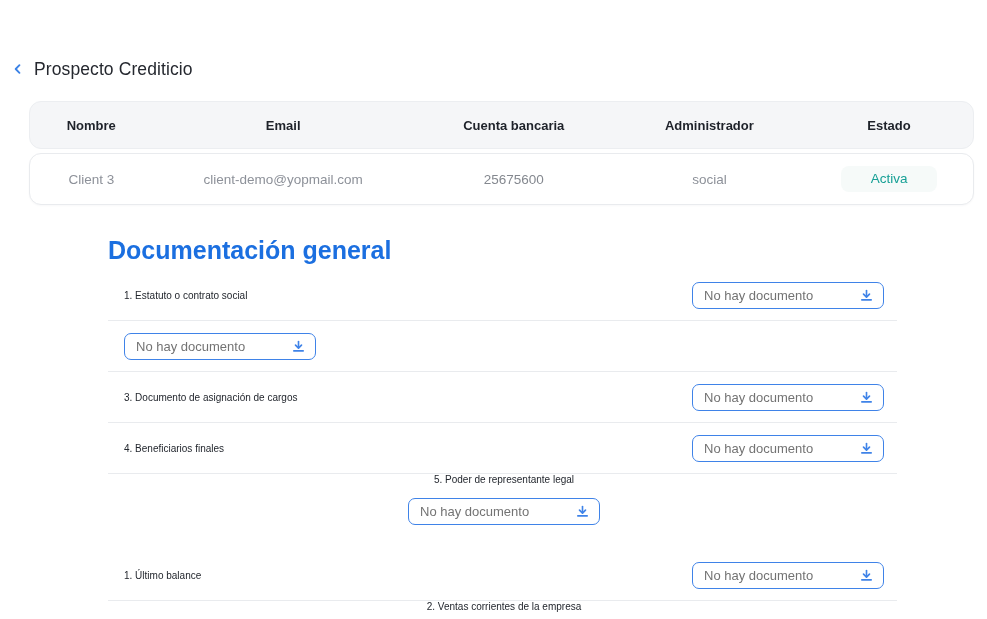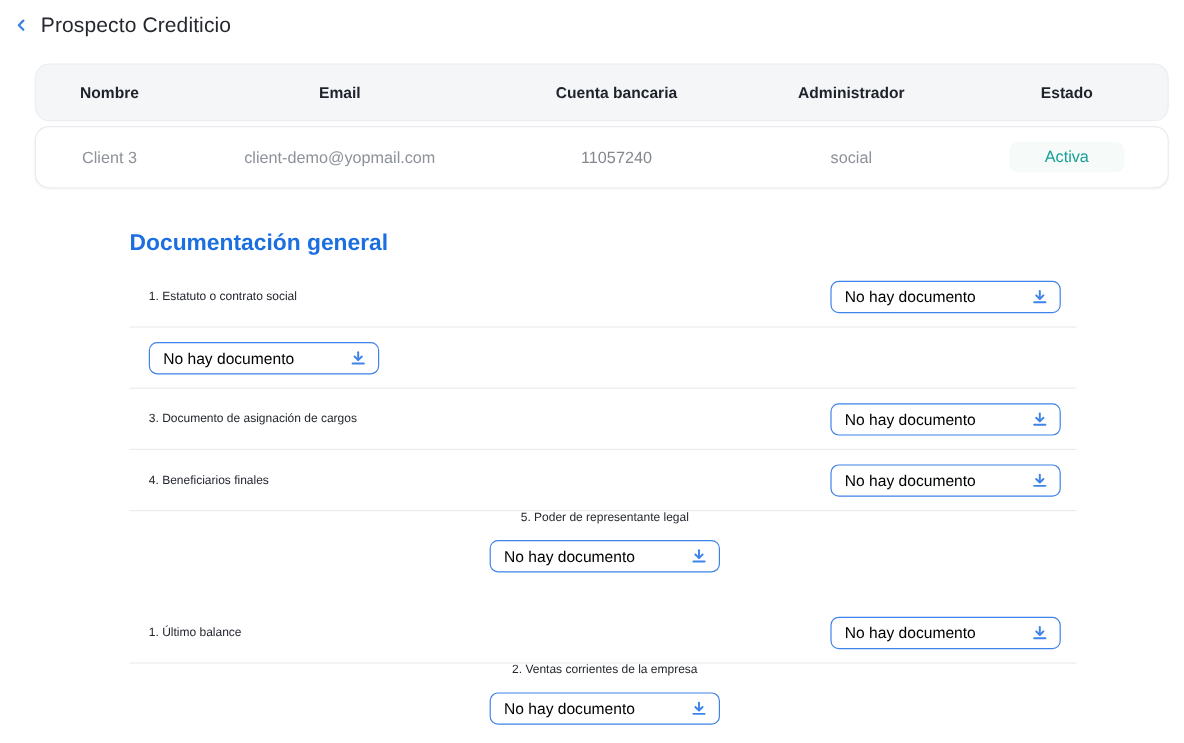--- a/index.html
+++ b/index.html
@@ -9,20 +9,21 @@
     font-family: "Liberation Sans", sans-serif;
     overflow: hidden;
   }
 
   
   .back-header {
     display: flex;
     align-items: flex-start;
     gap: 9px;
     padding: 11px 0 0 10px;
+    margin-top: 48px;
   }
   .back-chevron {
     display: inline-flex;
     align-items: center;
     justify-content: center;
     width: 15px; height: 20px;
     cursor: pointer;
   }
   .page-title {
     font-size: 17.5px;
@@ -74,21 +75,21 @@
     background: #f6faf9;
     color: #17a096;
     font-size: 13.5px;
     border-radius: 8px;
   }
 
   
   .sections { margin: 34px 90px 0 108px; width: 789px; }
   .doc-section + .doc-section { margin-top: 25px; }
   .section-title {
-    font-size: 19px;
+    font-size: 25px;
     font-weight: 600;
     color: #1b6fe0;
     line-height: 23px;
     margin-bottom: 8px;
   }
   .doc-row {
     display: flex;
     align-items: center;
     justify-content: space-between;
     height: 51px;
@@ -108,21 +109,21 @@
     height: 27px;
     padding: 0 9px 0 11px;
     background: #ffffff;
     border: 1.5px solid #3f83e8;
     border-radius: 7px;
     cursor: pointer;
     font-family: "Liberation Sans", sans-serif;
   }
   .doc-btn span {
     font-size: 13px;
-    color: #000000;
+    color: #737373;
   }
   .dl-icon { display: inline-flex; align-items: center; }
 </style>
 </head>
 <body>
 
 <div class="back-header">
   <span class="back-chevron">
     <svg width="14" height="14" viewBox="0 0 24 24" fill="none" stroke="#3b82e6" stroke-width="3.2" stroke-linecap="round" stroke-linejoin="round">
         <path d="M14.5 5.5 8 12l6.5 6.5"></path>
@@ -135,21 +136,21 @@
   <div class="t-grid t-header">
     <div class="t-cell">Nombre</div>
     <div class="t-cell">Email</div>
     <div class="t-cell">Cuenta bancaria</div>
     <div class="t-cell">Administrador</div>
     <div class="t-cell">Estado</div>
   </div>
   <div class="t-grid t-row">
     <div class="t-cell">Client 3</div>
     <div class="t-cell">client-demo@yopmail.com</div>
-    <div class="t-cell account">11057240</div>
+    <div class="t-cell account">25675600</div>
     <div class="t-cell">social</div>
     <div class="t-cell badge-wrap">
       <span class="status-badge">Activa</span>
     </div>
   </div>
 </div>
 
 <div class="sections" id="sections-root">
     <section class="doc-section">
       <h2 class="section-title">Documentación general</h2>

